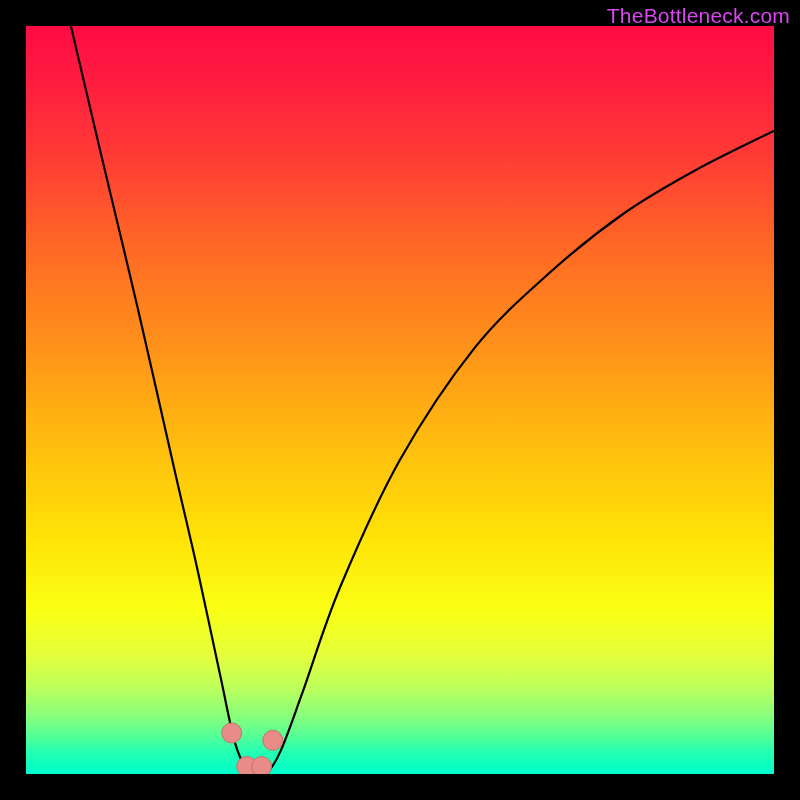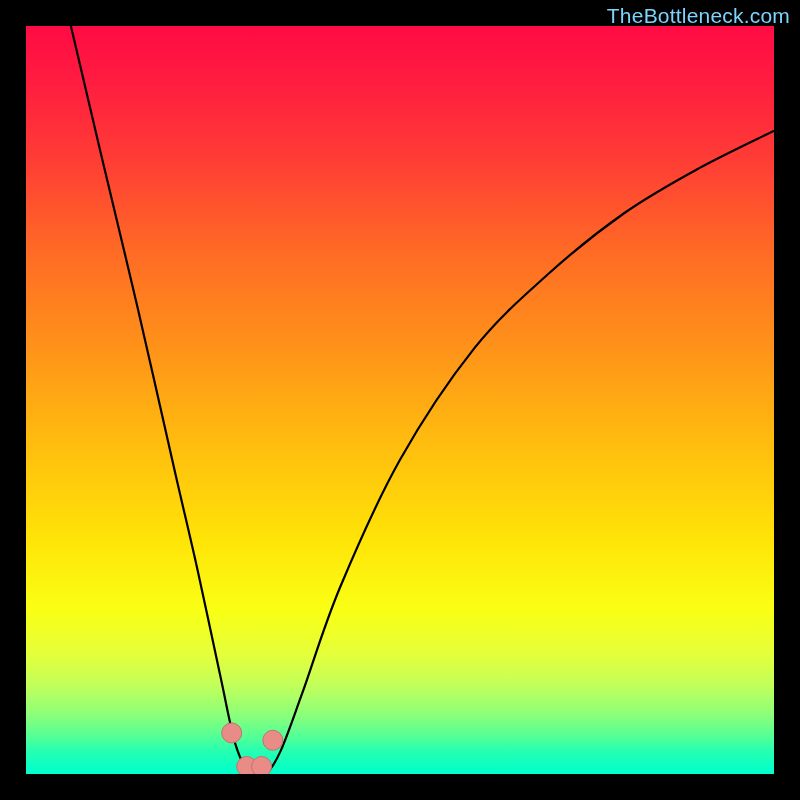--- a/index.html
+++ b/index.html
@@ -32,21 +32,21 @@
       #53ff96 95%,
       #25ffb2 97%,
       #0affc3 99%,
       #00ffcf 100%
     );
   }
   .watermark {
     position: absolute;
     top: 4px;
     right: 10px;
-    color: #7dd3fc;
+    color: #d946ef;
     font-size: 21px;
     font-weight: 500;
     letter-spacing: 0.2px;
     user-select: none;
   }
   svg.curve {
     position: absolute;
     left: 0;
     top: 0;
     width: 748px;

